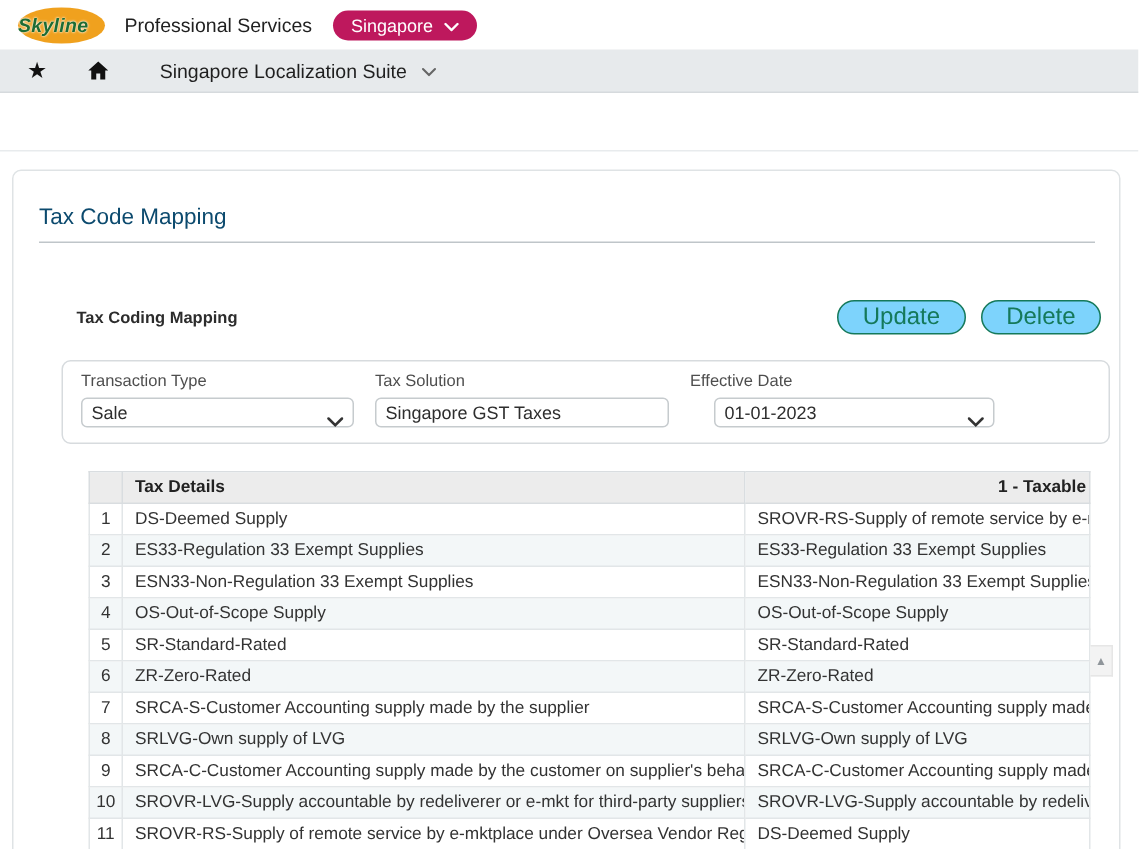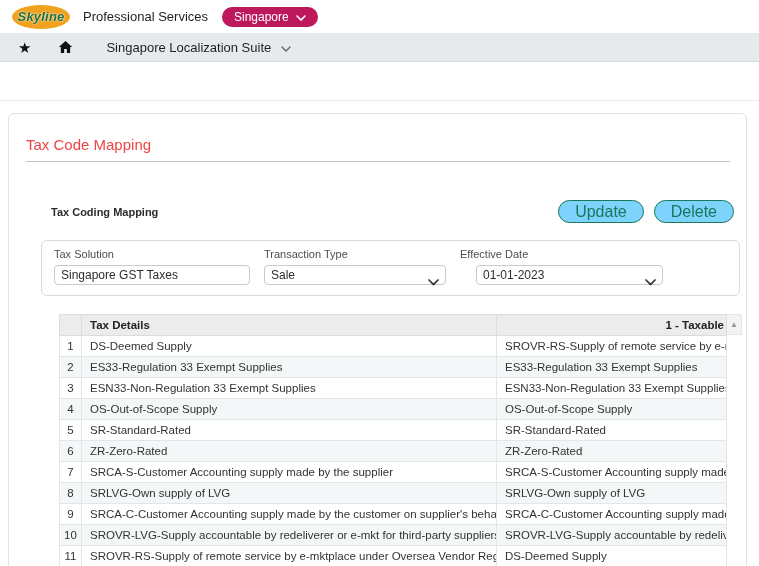--- a/index.html
+++ b/index.html
@@ -3,21 +3,21 @@
 <meta charset="utf-8">
 <style>
   * { margin:0; padding:0; box-sizing:border-box; }
   html,body { width:759px; height:566px; overflow:hidden; background:#fff;
     font-family:"Liberation Sans", sans-serif; color:#333; }
   body { position:relative; }
 
   
   .topbar { height:33px; display:flex; align-items:center; padding-left:12px; background:#fff; }
   .logo { width:58px; height:24px; background:#f0a11e; border-radius:50%;
-    display:flex; align-items:center; justify-content:center; flex:0 0 auto; }
+    display:flex; align-items:center; flex:0 0 auto; }
   .logo span { font-size:13px; font-weight:bold; font-style:italic; color:#1e6c33;
     text-shadow:0 0 1px #fff, 0 0 2px #fff; letter-spacing:.2px; }
   .brand { margin-left:13px; font-size:13px; color:#1f1f1f; }
   .region-pill { margin-left:14px; height:20px; background:#be185d; border-radius:10px;
     display:flex; align-items:center; gap:7px; padding:0 12px; color:#fff; font-size:12px;
     cursor:pointer; border:none; }
   .chev { display:inline-block; }
 
   
   .toolbar { height:29px; background:#e7eaec; border-bottom:1px solid #d6dadd;
@@ -26,21 +26,21 @@
   .star { font-size:15px; color:#111; line-height:1; }
   .suite { display:flex; align-items:center; gap:10px; margin-left:6px; cursor:pointer; }
   .suite-label { font-size:13px; color:#1f1f1f; }
 
   .content-divider { position:absolute; left:0; right:0; top:100px; border-top:1px solid #e8ebed; }
 
   
   .card { position:absolute; left:8px; top:113px; width:739px; height:470px;
     background:#fff; border:1px solid #dfe3e5; border-radius:6px; }
   .card-title { margin:22px 16px 0 17px; padding-bottom:8px; border-bottom:1px solid #bfc5c9;
-    font-size:15px; color:#ef4444; }
+    font-size:15px; color:#0c4a6e; }
 
   .section-row { margin:38px 12px 0 42px; display:flex; align-items:center; justify-content:space-between; }
   .section-title { font-size:11px; font-weight:bold; color:#2c2c2c; }
   .btn-group { display:flex; gap:10px; }
   .pill-btn { height:23px; padding:0 16px; border:1px solid #15795a; border-radius:12px;
     background:#7dd3fc; color:#15795a; font-size:16px; font-family:"Liberation Sans",sans-serif;
     cursor:pointer; display:flex; align-items:center; }
 
   
   .form-box { margin:17px 6px 0 32px; border:1px solid #d7dbde; border-radius:6px;
@@ -49,21 +49,21 @@
   .field label { font-size:11px; color:#4e4e4e; line-height:14px; margin-bottom:4px; }
   .field input, .field select { height:20px; border:1px solid #c6cbce; border-radius:4px;
     font-size:12px; color:#2e2e2e; padding:0 6px; background:#fff;
     font-family:"Liberation Sans",sans-serif; }
   .field select { -webkit-appearance:none; appearance:none; padding-right:22px; }
   .sel-wrap { position:relative; }
   .sel-chev { position:absolute; right:7px; top:7px; pointer-events:none; }
   .w1 { width:196px; } .w2 { width:182px; } .w3 { width:187px;margin-left:16px; }
 
   
-  .table-outer { margin:18px 0 0 50px; display:flex; align-items:flex-start; }
+  .table-outer { margin:18px 0 0 50px; display:flex; align-items:center; }
   table { border-collapse:collapse; table-layout:fixed; width:667px; }
   col.c-num { width:22px; } col.c-det { width:415px; } col.c-tax { width:230px; }
   th, td { height:21px; font-size:11.5px; border:1px solid #e2e6e8; border-right-color:#e2e6e8;
     overflow:hidden; white-space:nowrap; padding:0; }
   thead th { background:#ececec; color:#222; font-weight:bold; text-align:left;
     border-color:#d9dde0; }
   th.det, td.det { padding-left:8px; }
   th.tax { text-align:right; padding-right:2px; }
   td.tax { padding-left:8px; }
   td.num { text-align:center; color:#333; }
@@ -120,33 +120,33 @@
   <div class="section-row">
     <div class="section-title">Tax Coding Mapping</div>
     <div class="btn-group">
       <button class="pill-btn">Update</button>
       <button class="pill-btn">Delete</button>
     </div>
   </div>
 
   <div class="form-box">
     <div class="field">
-      <label>Tax Solution</label>
-      <input class="w1" type="text" value="Singapore GST Taxes" style="">
-    </div>
-    <div class="field">
       <label>Transaction Type</label>
       <span class="sel-wrap">
         <select class="w2"><option>Sale</option></select>
         <span class="sel-chev">
           <svg width="11" height="7" viewBox="0 0 11 7">
               <path d="M1 1 L5.5 5.5 L10 1" stroke="#333" stroke-width="1.7" fill="none" stroke-linecap="round"></path>
             </svg>
         </span>
       </span>
+    </div>
+    <div class="field">
+      <label>Tax Solution</label>
+      <input class="w1" type="text" value="Singapore GST Taxes" style="">
     </div>
     <div class="field">
       <label>Effective Date</label>
       <span class="sel-wrap">
         <select class="w3"><option>01-01-2023</option></select>
         <span class="sel-chev">
           <svg width="11" height="7" viewBox="0 0 11 7">
               <path d="M1 1 L5.5 5.5 L10 1" stroke="#333" stroke-width="1.7" fill="none" stroke-linecap="round"></path>
             </svg>
         </span>

